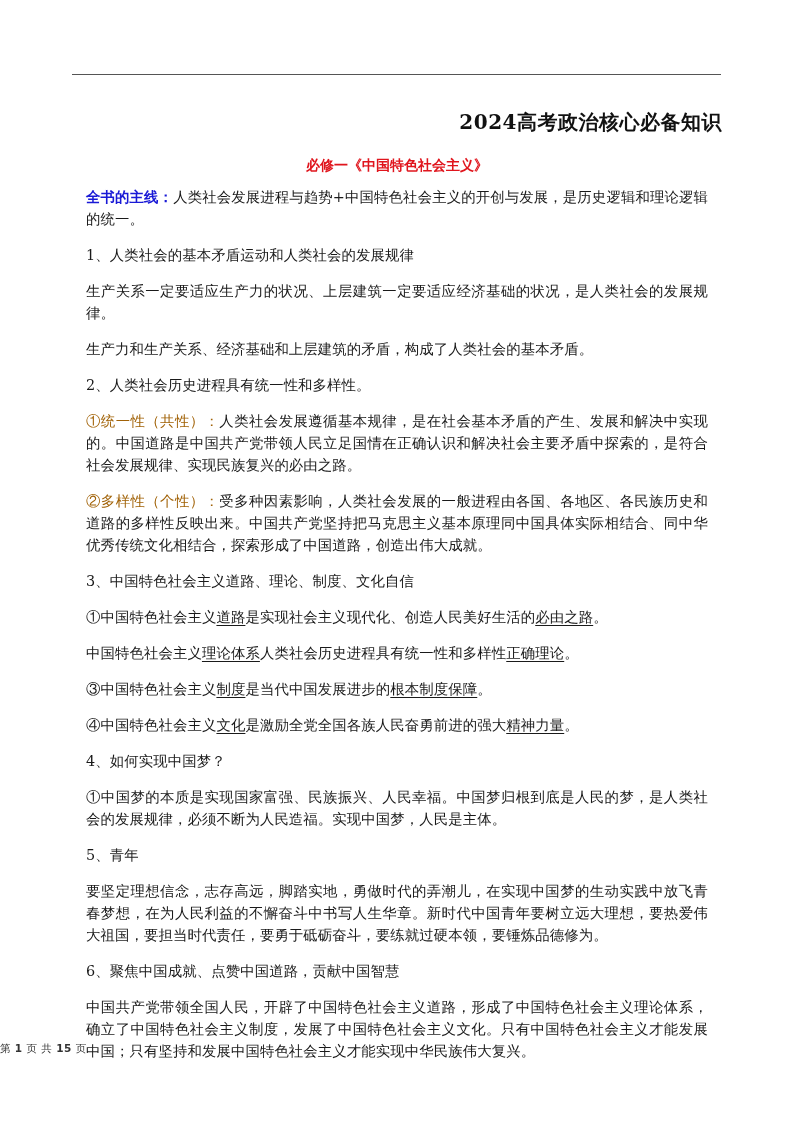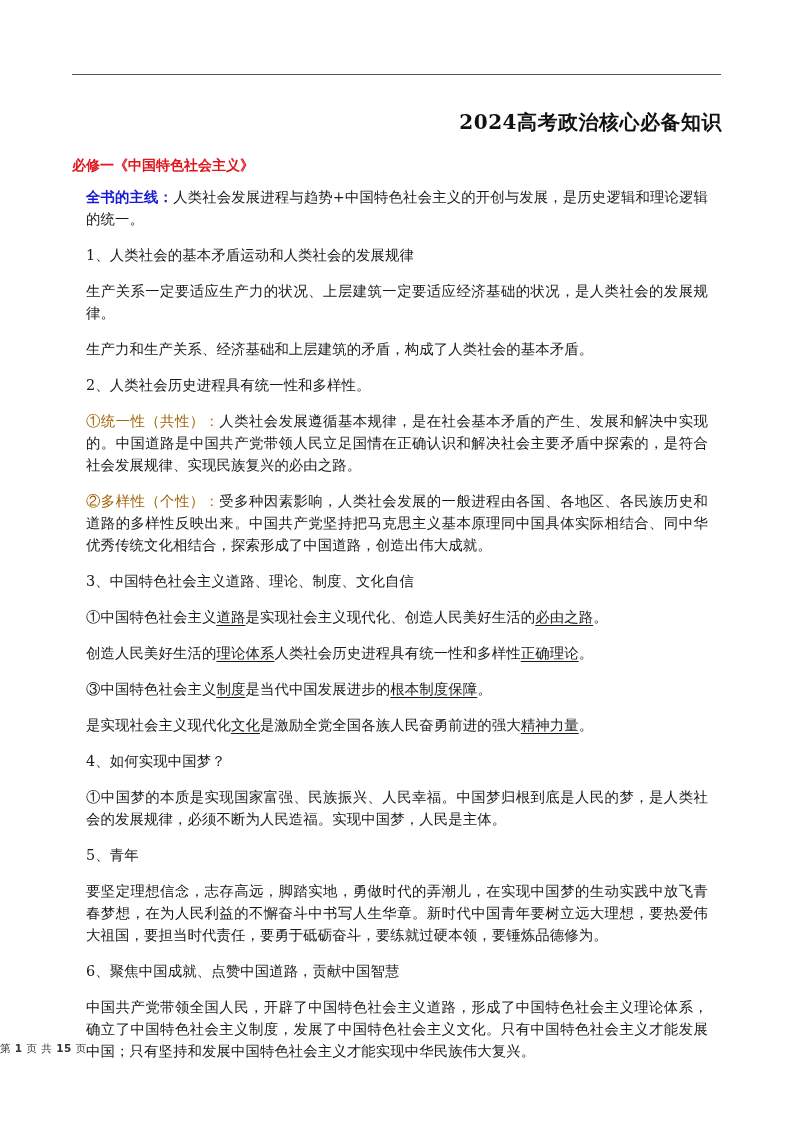--- a/index.html
+++ b/index.html
@@ -32,21 +32,21 @@
     .doc-title {
       text-align: right;
       font-size: 20px;
       font-weight: bold;
       margin: 0;
       line-height: 28px;
       color: #111111;
       letter-spacing: 0.5px;
     }
     .doc-subtitle {
-      text-align: left;
+      text-align: center;
       font-size: 14px;
       font-weight: bold;
       color: #e0151d;
       margin: 20px 0 0 0;
       line-height: 18px;
       font-family: "DejaVu Sans", "Liberation Sans", sans-serif;
     }
     .para {
       font-size: 14.4px;
       line-height: 22px;
@@ -104,27 +104,27 @@
   </p>
   <p class="para gap">
     <span class="blue-label">②多样性（个性）：</span><span>受多种因素影响，人类社会发展的一般进程由各国、各地区、各民族历史和道路的多样性反映出来。中国共产党坚持把马克思主义基本原理同中国具体实际相结合、同中华优秀传统文化相结合，探索形成了中国道路，创造出伟大成就。</span>
   </p>
 
   <p class="para gap">3、中国特色社会主义道路、理论、制度、文化自信</p>
   <p class="para gap">
     <span>①中国特色社会主义</span><span class="ul">道路</span><span>是实现社会主义现代化、创造人民美好生活的</span><span class="ul">必由之路</span><span>。</span>
   </p>
   <p class="para gap">
-    <span>创造人民美好生活的</span><span class="ul">理论体系</span><span>人类社会历史进程具有统一性和多样性</span><span class="ul">正确理论</span><span>。</span>
+    <span>中国特色社会主义</span><span class="ul">理论体系</span><span>人类社会历史进程具有统一性和多样性</span><span class="ul">正确理论</span><span>。</span>
   </p>
   <p class="para gap">
     <span>③中国特色社会主义</span><span class="ul">制度</span><span>是当代中国发展进步的</span><span class="ul">根本制度保障</span><span>。</span>
   </p>
   <p class="para gap">
-    <span>是实现社会主义现代化</span><span class="ul">文化</span><span>是激励全党全国各族人民奋勇前进的强大</span><span class="ul">精神力量</span><span>。</span>
+    <span>④中国特色社会主义</span><span class="ul">文化</span><span>是激励全党全国各族人民奋勇前进的强大</span><span class="ul">精神力量</span><span>。</span>
   </p>
 
   <p class="para gap">4、如何实现中国梦？</p>
   <p class="para gap">①中国梦的本质是实现国家富强、民族振兴、人民幸福。中国梦归根到底是人民的梦，是人类社会的发展规律，必须不断为人民造福。实现中国梦，人民是主体。</p>
 
   <p class="para gap">5、青年</p>
   <p class="para gap">要坚定理想信念，志存高远，脚踏实地，勇做时代的弄潮儿，在实现中国梦的生动实践中放飞青春梦想，在为人民利益的不懈奋斗中书写人生华章。新时代中国青年要树立远大理想，要热爱伟大祖国，要担当时代责任，要勇于砥砺奋斗，要练就过硬本领，要锤炼品德修为。</p>
 
   <p class="para gap">6、聚焦中国成就、点赞中国道路，贡献中国智慧</p>
   <p class="para gap">中国共产党带领全国人民，开辟了中国特色社会主义道路，形成了中国特色社会主义理论体系，确立了中国特色社会主义制度，发展了中国特色社会主义文化。只有中国特色社会主义才能发展中国；只有坚持和发展中国特色社会主义才能实现中华民族伟大复兴。</p>

